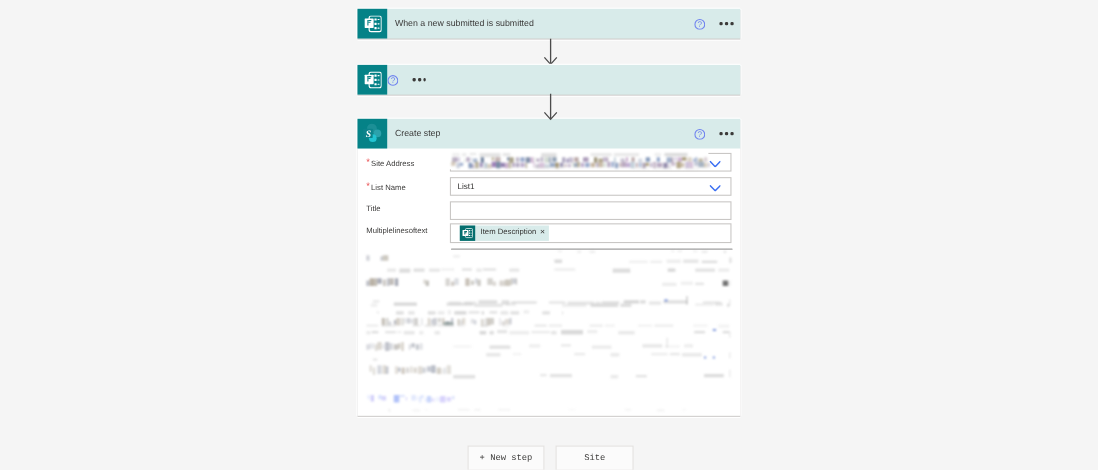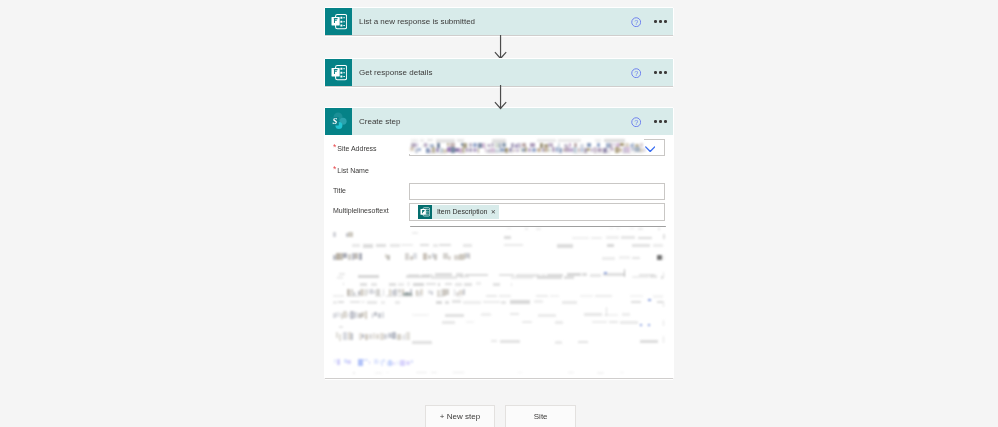--- a/index.html
+++ b/index.html
@@ -39,21 +39,21 @@
   .token-x{font-size:6px;color:#3b3a39;line-height:1;}
 
   
   .blurwrap{position:absolute;overflow:hidden;}
   .blurwrap .bk{position:absolute;border-radius:0.5px;}
   .blurwrap .mask{position:absolute;background:#ffffff;}
   .blurwrap .bkwrap{position:absolute;left:0;top:0;width:100%;height:100%;}
 
   
   .btn{position:absolute;height:20.5px;border:1px solid #e3e1df;background:#fbfbfb;font-size:8px;color:#3b3a39;
-       display:flex;align-items:center;justify-content:center;font-family:Liberation Sans, sans-serif;}
+       display:flex;align-items:center;justify-content:center;font-family:Liberation Mono, monospace;}
 </style>
 </head>
 <body>
 
 <div class="card" style="top:8px">
   <div class="card-icon">
       <svg width="16.3" height="15.4" viewBox="0 0 30.8 29.4" style="display:block;margin-left:0.3px;margin-top:1.0px">
 <rect x="8.6" y="1.1" width="21.1" height="27.2" rx="3.4" fill="none" stroke="#ffffff" stroke-width="2.0"></rect>
 <g fill="#ffffff">
   <rect x="17.8" y="5.2" width="3.8" height="3.8" rx="0.5"></rect>
@@ -64,21 +64,21 @@
   <rect x="23.1" y="21.2" width="3.6" height="1.9" rx="0.9"></rect>
 </g>
 <rect x="0.8" y="5.6" width="15.6" height="16.4" rx="0.8" fill="#ffffff"></rect>
 <g fill="#0b8287">
   <rect x="5.5" y="7.8" width="1.9" height="9.6" rx="0.3"></rect>
   <rect x="7.0" y="7.8" width="5.4" height="2.0" rx="0.3"></rect>
   <rect x="7.0" y="10.9" width="4.0" height="2.0" rx="0.3"></rect>
 </g>
 </svg>
     </div>
-  <div class="card-title">List a new response is submitted</div>
+  <div class="card-title">When a new submitted is submitted</div>
   <div class="card-actions">
     <span>
         <svg width="10.4" height="10.4" viewBox="0 0 10.4 10.4" style="display:block;position:relative;top:0.5px">
 <circle cx="5.2" cy="5.2" r="4.45" fill="none" stroke="#6f83ef" stroke-width="1.0"></circle>
 <text x="5.25" y="7.8" text-anchor="middle" font-family="Liberation Sans, sans-serif" font-size="7.4" fill="#6f83ef">?</text>
 </svg>
       </span>
     <span class="dots">
         <i class="dot"></i>
         <i class="dot"></i>
@@ -106,21 +106,20 @@
   <rect x="23.1" y="21.2" width="3.6" height="1.9" rx="0.9"></rect>
 </g>
 <rect x="0.8" y="5.6" width="15.6" height="16.4" rx="0.8" fill="#ffffff"></rect>
 <g fill="#0b8287">
   <rect x="5.5" y="7.8" width="1.9" height="9.6" rx="0.3"></rect>
   <rect x="7.0" y="7.8" width="5.4" height="2.0" rx="0.3"></rect>
   <rect x="7.0" y="10.9" width="4.0" height="2.0" rx="0.3"></rect>
 </g>
 </svg>
     </div>
-  <div class="card-title">Get response details</div>
   <div class="card-actions">
     <span>
         <svg width="10.4" height="10.4" viewBox="0 0 10.4 10.4" style="display:block;position:relative;top:0.5px">
 <circle cx="5.2" cy="5.2" r="4.45" fill="none" stroke="#6f83ef" stroke-width="1.0"></circle>
 <text x="5.25" y="7.8" text-anchor="middle" font-family="Liberation Sans, sans-serif" font-size="7.4" fill="#6f83ef">?</text>
 </svg>
       </span>
     <span class="dots">
         <i class="dot"></i>
         <i class="dot"></i>
@@ -301,20 +300,28 @@
       <span class="chev">
           <svg width="10.4" height="6.6" viewBox="0 0 10.4 6.6" style="display:block">
 <path d="M0.7 0.9 L5.2 5.5 L9.7 0.9" fill="none" stroke="#3b6ff2" stroke-width="1.35" stroke-linecap="round" stroke-linejoin="round"></path>
 </svg>
         </span>
     </div>
   </div>
 
   <div class="row" style="top:53px">
     <div class="lbl"><span class="req">*</span><span>List Name</span></div>
+    <div class="fld">
+      <span>List1</span>
+      <span class="chev">
+          <svg width="10.4" height="6.6" viewBox="0 0 10.4 6.6" style="display:block">
+<path d="M0.7 0.9 L5.2 5.5 L9.7 0.9" fill="none" stroke="#3b6ff2" stroke-width="1.35" stroke-linecap="round" stroke-linejoin="round"></path>
+</svg>
+        </span>
+    </div>
   </div>
 
   <div class="row" style="top:75px">
     <div class="lbl"><span>Title</span></div>
     <div class="fld"></div>
   </div>
 
   <div class="row" style="top:95px">
     <div class="lbl"><span>Multiplelinesoftext</span></div>
     <div class="fld tall">

